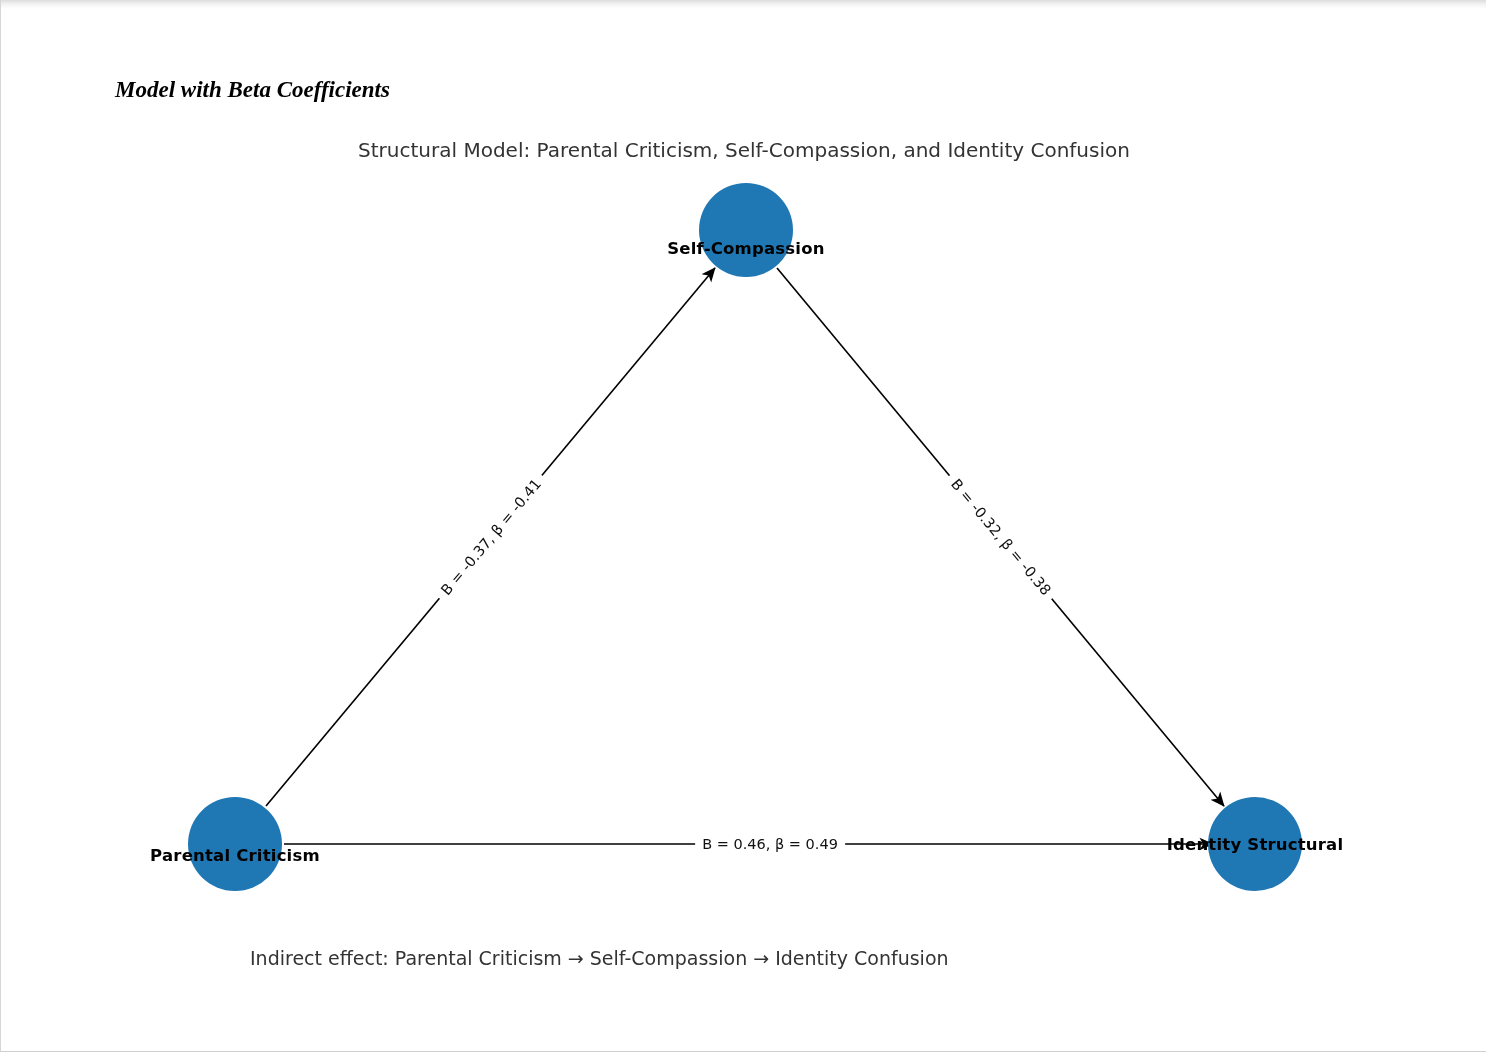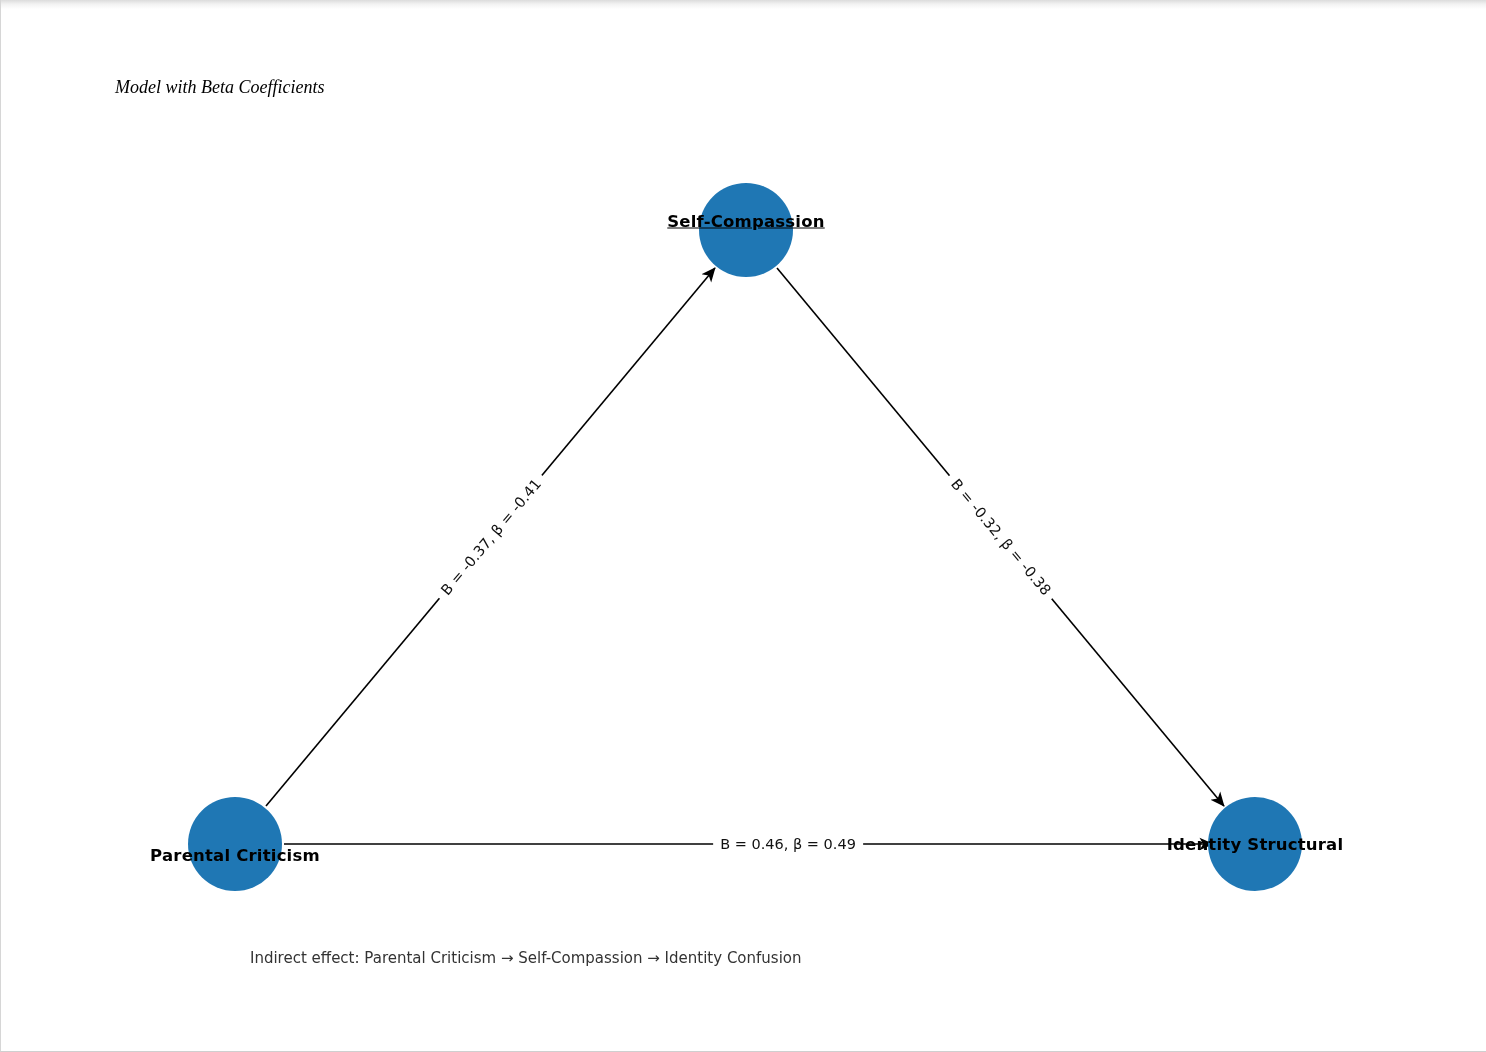--- a/index.html
+++ b/index.html
@@ -22,23 +22,24 @@
     background: linear-gradient(to bottom, #dcdcdc 0%, #f2f2f2 45%, #ffffff 100%);
     pointer-events: none;
   }
 
   .doc-heading {
     position: absolute;
     left: 114px;
     top: 77px;
     font-family: "Liberation Serif", "DejaVu Serif", serif;
     font-style: italic;
-    font-size: 18px;
+    font-size: 23px;
     color: #000000;
     white-space: nowrap;
+    font-weight: bold;
   }
 
   .fig-title {
     position: absolute;
     left: 0;
     top: 138px;
     width: 1486px;
     text-align: center;
     font-size: 20px;
     color: #333333;
@@ -54,63 +55,64 @@
 
   .node-label {
     position: absolute;
     transform: translate(-50%, -50%);
     font-size: 16.5px;
     font-weight: bold;
     color: #000000;
     white-space: nowrap;
     letter-spacing: 0.2px;
   }
-  .node-label.sc { left: 745px;  top: 221px; text-decoration: underline; }
+  .node-label.sc { left: 745px;  top: 248px; }
   .node-label.pc { left: 234px;  top: 855px; }
   .node-label.ic { left: 1254px; top: 844px; }
 
   .edge-label {
     position: absolute;
     background: #ffffff;
     padding: 2px 7px;
     font-size: 14.5px;
     color: #111111;
     white-space: nowrap;
   }
   .edge-label.pc-sc {
     left: 490px; top: 537px;
     transform: translate(-50%, -50%) rotate(-50deg);
   }
   .edge-label.sc-ic {
     left: 1000px; top: 537px;
     transform: translate(-50%, -50%) rotate(50deg);
   }
   .edge-label.pc-ic {
-    left: 787px; top: 844px;
+    left: 769px; top: 844px;
     transform: translate(-50%, -50%);
   }
 
   .annotation {
     position: absolute;
     left: 249px;
     top: 949px;
-    font-size: 15px;
+    font-size: 19px;
     line-height: 19px;
     color: #333333;
     white-space: nowrap;
   }
 </style>
 </head>
 <body>
 
 <div class="page">
   <div class="page-top-shade"></div>
 
   <div class="doc-heading">Model with Beta Coefficients</div>
 
+  <div class="fig-title">Structural Model: Parental Criticism, Self-Compassion, and Identity Confusion</div>
 
   <svg class="sem-svg" viewBox="0 0 1486 1052">
     <defs>
       <marker id="arrowhead" viewBox="0 0 10 10" refX="9.4" refY="5" markerWidth="9" markerHeight="9" orient="auto" markerUnits="strokeWidth">
         <path d="M0,0.6 L10,5 L0,9.4 L2.6,5 z" fill="#000000"></path>
       </marker>
     </defs>
 
     <line x1="265" y1="806" x2="714" y2="268" stroke="#000000" stroke-width="1.6" marker-end="url(#arrowhead)"></line>
     <line x1="776" y1="268" x2="1223" y2="806" stroke="#000000" stroke-width="1.6" marker-end="url(#arrowhead)"></line>

